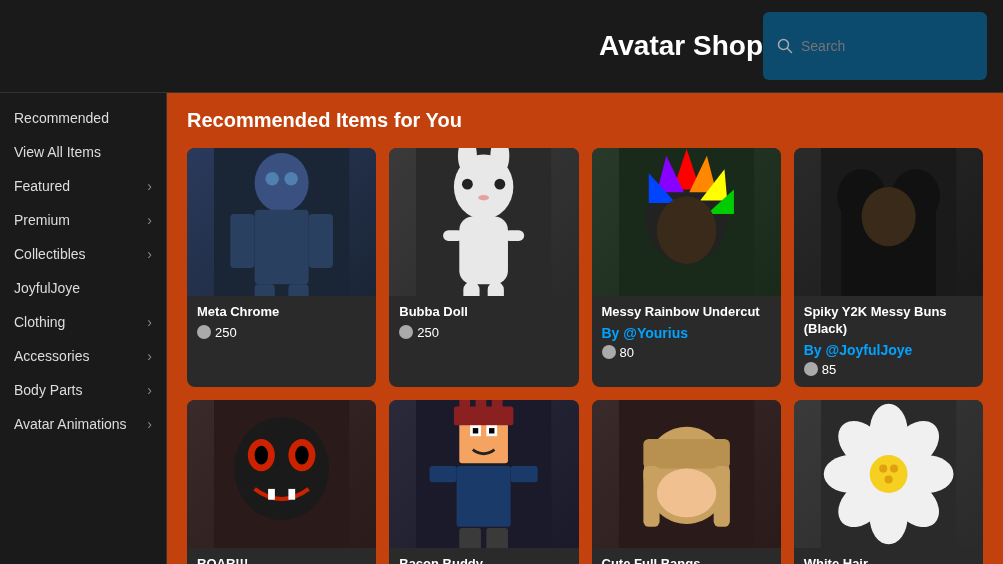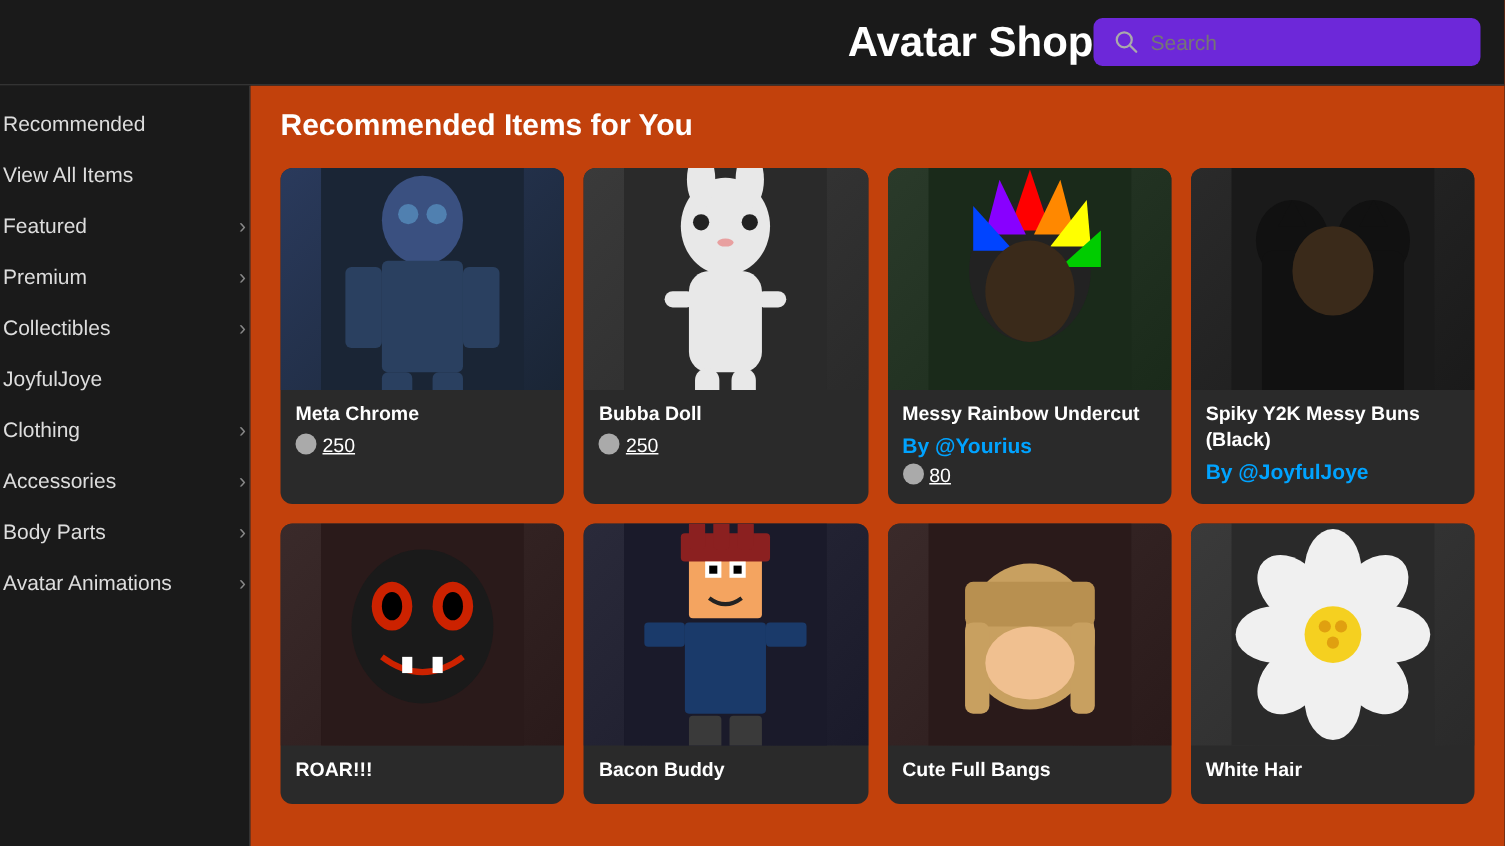--- a/index.html
+++ b/index.html
@@ -22,24 +22,24 @@
       border-bottom: 1px solid #333;
     }
     .header-title {
       font-size: 28px;
       font-weight: bold;
       color: #ffffff;
     }
     .search-bar {
       display: flex;
       align-items: center;
-      background-color: #6d28d9;
+      background-color: #0c4a6e;
       border-radius: 6px;
-      padding: 8px 14px;
-      width: 258px;
+      padding: 26px 14px;
+      width: 224px;
       gap: 8px;
     }
     .search-bar input {
       background: transparent;
       border: none;
       color: #aaa;
       font-size: 14px;
       outline: none;
       width: 100%;
     }
@@ -57,21 +57,21 @@
       background-color: #1a1a1a;
       padding: 8px 0;
       border-right: 1px solid #333;
       flex-shrink: 0;
       overflow-y: auto;
     }
     .sidebar-item {
       display: flex;
       align-items: center;
       justify-content: space-between;
-      padding: 9px 2px;
+      padding: 9px 14px;
       cursor: pointer;
       font-size: 14px;
       color: #dddddd;
       transition: background 0.15s;
     }
     .sidebar-item .chevron {
       font-size: 10px;
       color: #888;
     }
     .content-area {
@@ -123,21 +123,20 @@
       color: #00a3ff;
       margin-bottom: 4px;
       font-weight: bold;
     }
     .item-price {
       display: flex;
       align-items: center;
       gap: 4px;
       font-size: 13px;
       color: #ffffff;
-      text-decoration: underline;
     }
     .robux-icon {
       width: 14px;
       height: 14px;
       background-color: #aaa;
       border-radius: 50%;
       display: inline-block;
       flex-shrink: 0;
     }
 
@@ -298,20 +297,24 @@
       <polygon points="90,35 83,48 97,48" fill="#111"></polygon>
 
       <rect x="35" y="60" width="70" height="75" rx="5" fill="#111"></rect>
 
       <ellipse cx="70" cy="70" rx="20" ry="22" fill="#3a2a1a"></ellipse>
     </svg>
           </div>
           <div class="item-info">
             <div class="item-name">Spiky Y2K Messy Buns (Black)</div>
             <div class="item-creator">By @JoyfulJoye</div>
+            <div class="item-price">
+              <span class="robux-icon"></span>
+              <span>85</span>
+            </div>
           </div>
         </div>
         <div class="item-card">
           <div class="item-image img-roar">
             <svg viewBox="0 0 140 148" xmlns="http://www.w3.org/2000/svg">
       <rect x="20" y="10" width="100" height="128" rx="4" fill="#2a1a1a"></rect>
 
       <ellipse cx="70" cy="70" rx="35" ry="38" fill="#1a1a1a"></ellipse>
       <ellipse cx="55" cy="60" rx="10" ry="12" fill="#cc2200"></ellipse>
       <ellipse cx="85" cy="60" rx="10" ry="12" fill="#cc2200"></ellipse>

